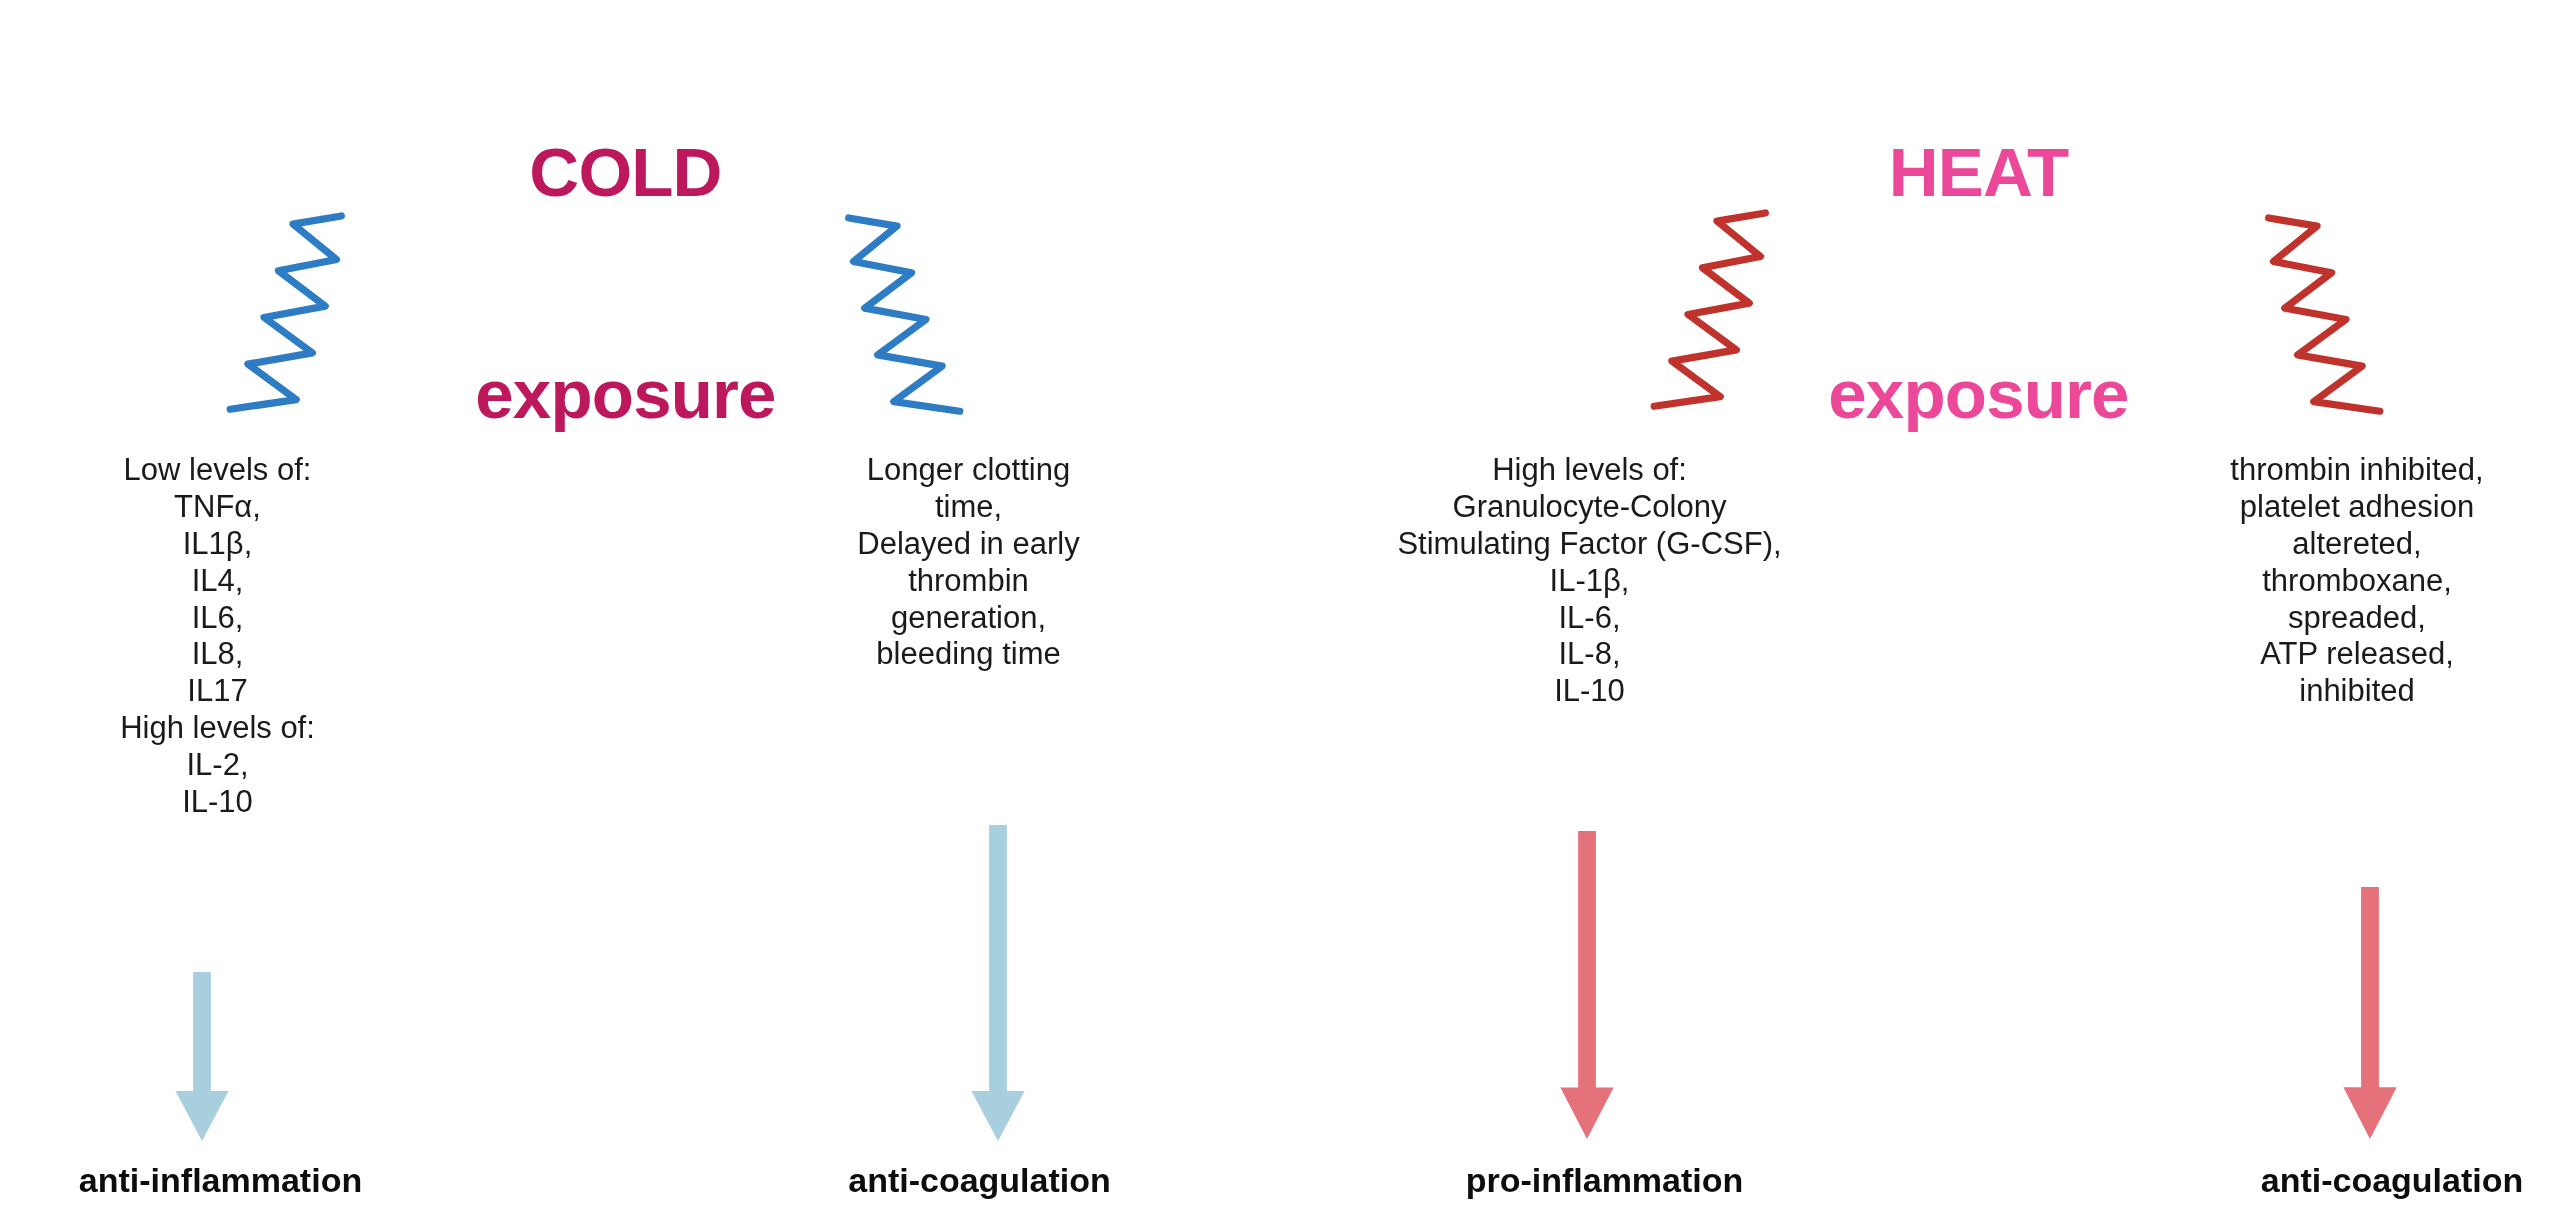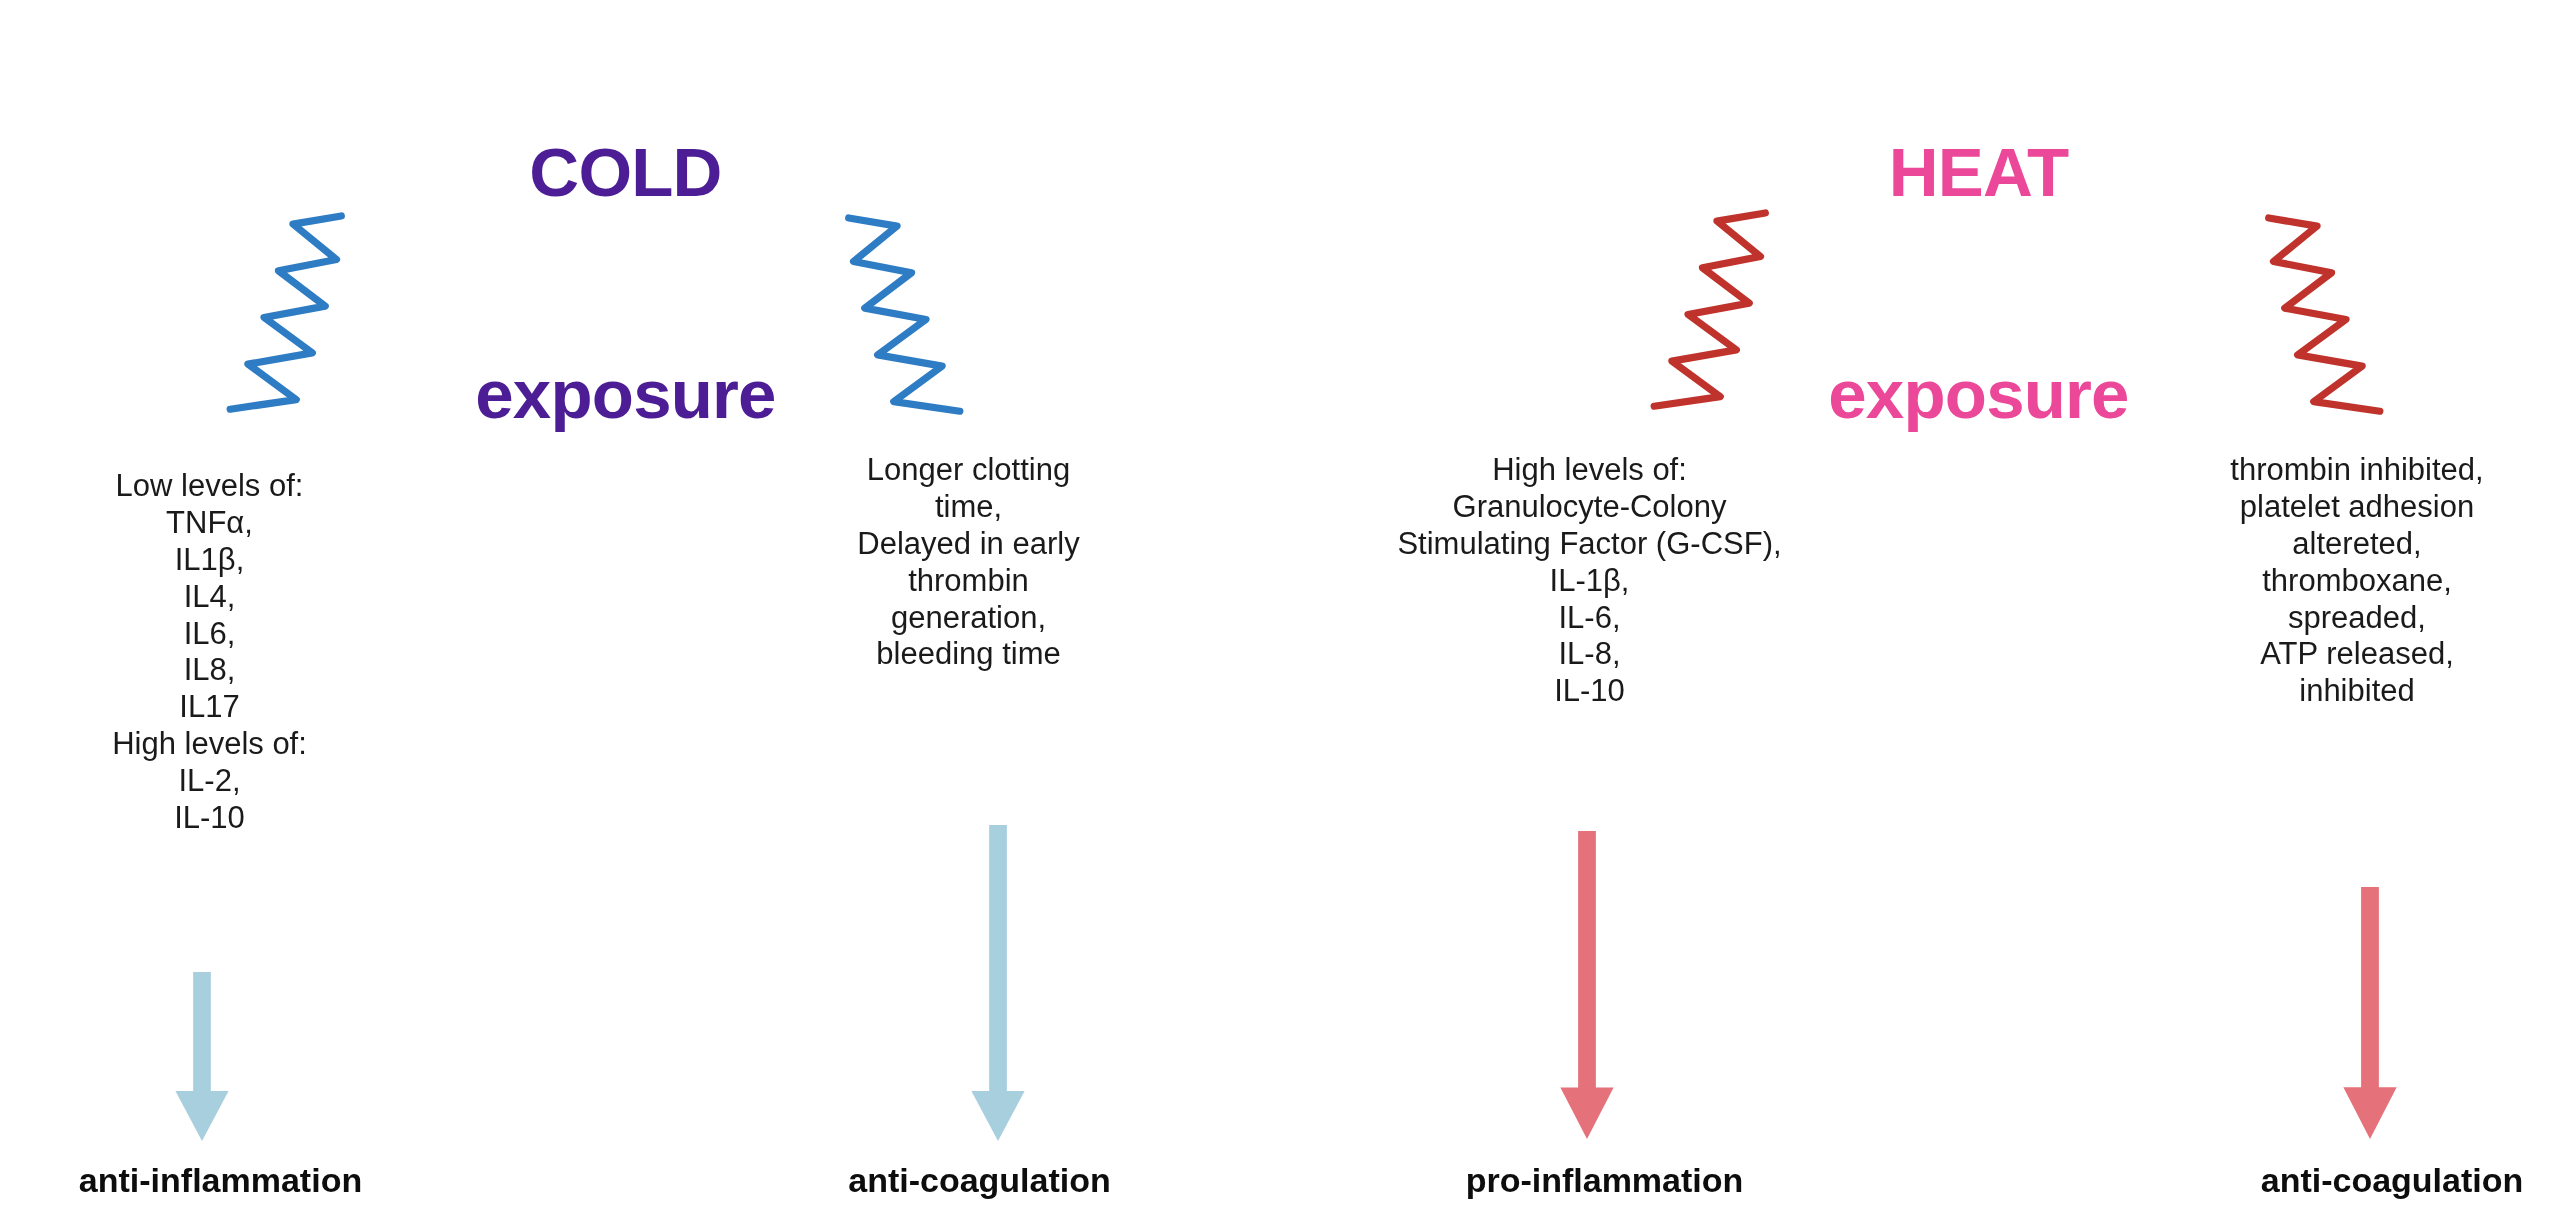--- a/index.html
+++ b/index.html
@@ -29,21 +29,21 @@
     letter-spacing: -0.8px;
     white-space: pre;
   }
   .exposure-title .t-line1 { display: block; }
   .exposure-title .t-line2 { display: block; margin-top: 14.5px; }
 
   #cold-title {
     left: 347px;
     top: 0px;
     width: 557px;
-    color: #4c1d95;
+    color: #be185d;
   }
   #heat-title {
     left: 1700px;
     top: 0px;
     width: 557px;
     color: #ec4899;
   }
 
   
   .squiggle {
@@ -56,21 +56,21 @@
   .col-text {
     position: absolute;
     text-align: center;
     color: #1a1a1a;
     font-size: 31px;
     line-height: 1.19;
     font-weight: normal;
   }
   .col-text .ln { display: block; white-space: pre; }
 
-  #col1-text { left: 8px;    top: 452px; width: 403px; margin-top: 16px; }
+  #col1-text { left: 16px;    top: 452px; width: 403px; }
   #col2-text { left: 787px;  top: 452px; width: 363px; }
   #col3-text { left: 1275px; top: 452px; width: 629px; }
   #col4-text { left: 2138px; top: 452px; width: 438px; }
 
   
   .arrow {
     position: absolute;
     pointer-events: none;
   }
   .arrow svg { display: block; }

